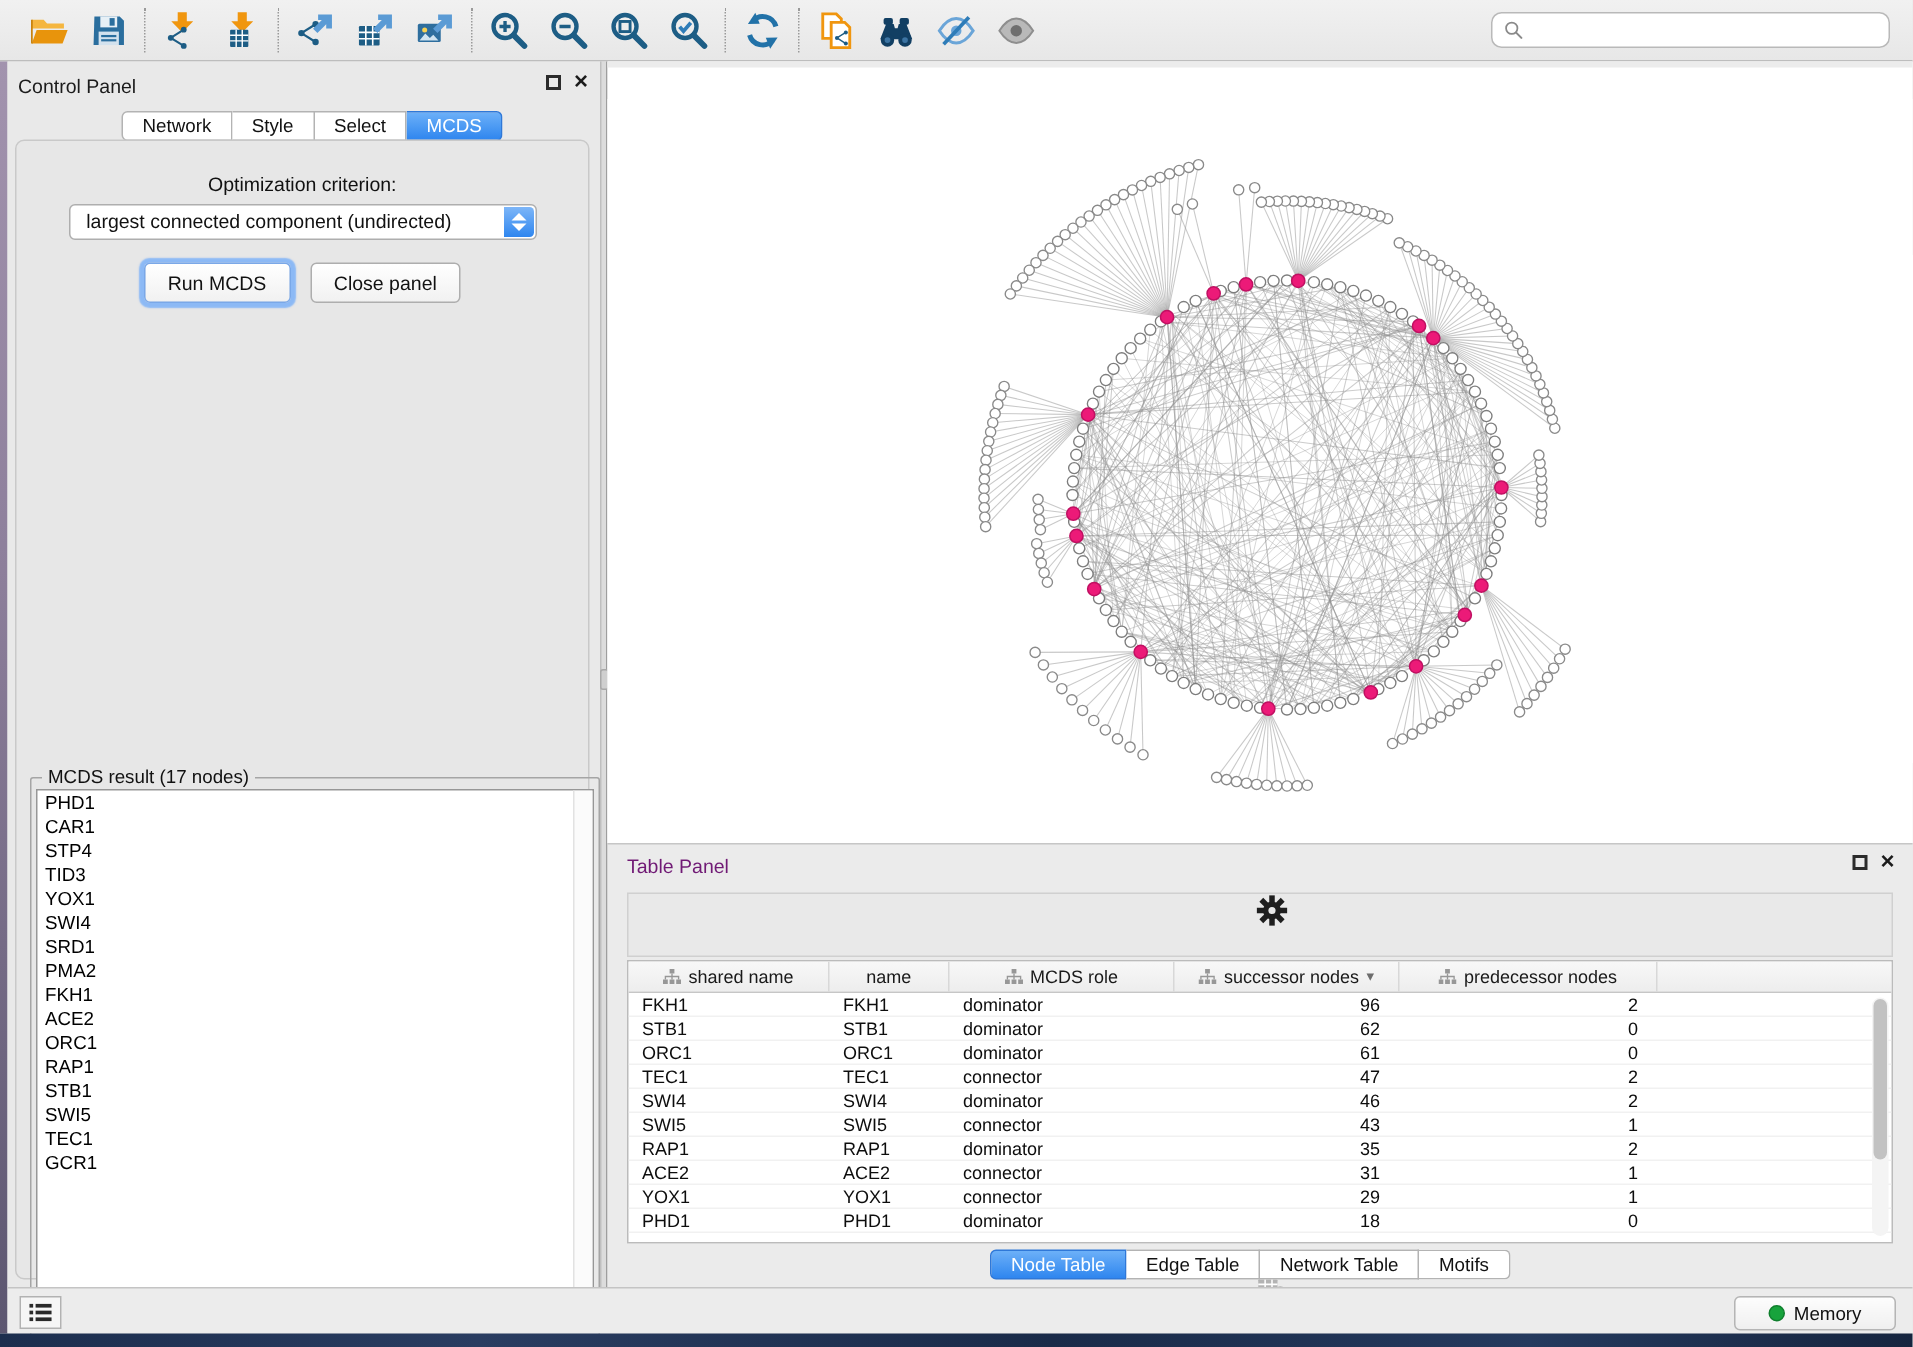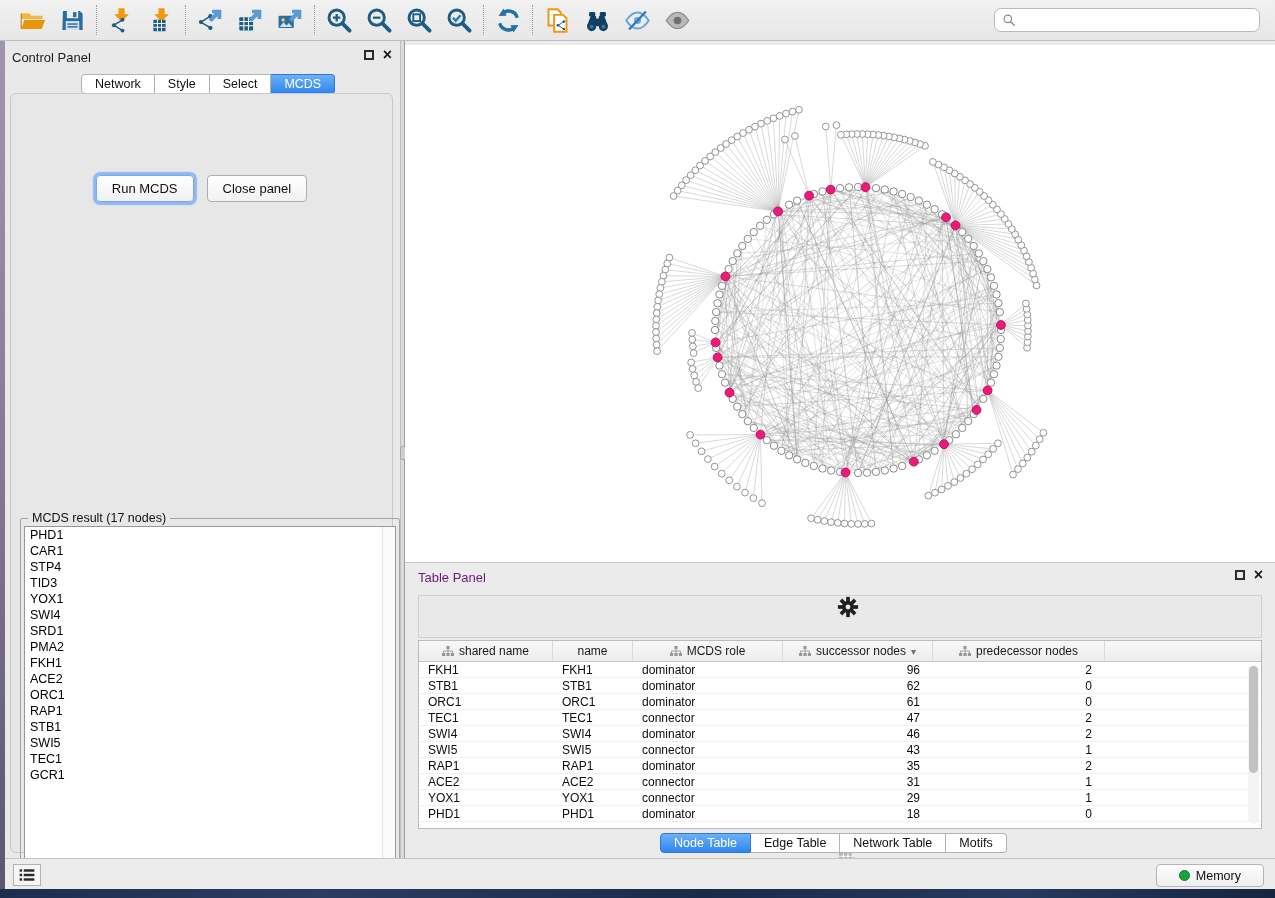--- a/index.html
+++ b/index.html
@@ -314,20 +314,28 @@
     <span class="float-btn"></span>
     <span class="close-btn">×</span>
   </div>
   <div class="seg-row cp-tabs" id="cp-tabs">
       <div class="seg">Network</div>
       <div class="seg">Style</div>
       <div class="seg">Select</div>
       <div class="seg active">MCDS</div>
     </div>
   <div class="cp-inner">
+    <div class="opt-label">Optimization criterion:</div>
+    <div class="criterion">
+      <span>largest connected component (undirected)</span>
+      <span class="stepper">
+        <span class="up"></span>
+          <span class="dn"></span>
+      </span>
+    </div>
     <div class="cp-buttons">
       <button class="btn focus-ring">Run MCDS</button>
       <button class="btn">Close panel</button>
     </div>
     <div class="result-box">
       <div class="result-legend">MCDS result (17 nodes)</div>
       <div class="result-list" id="result-list">
           <div class="item">PHD1</div>
           <div class="item">CAR1</div>
           <div class="item">STP4</div>

